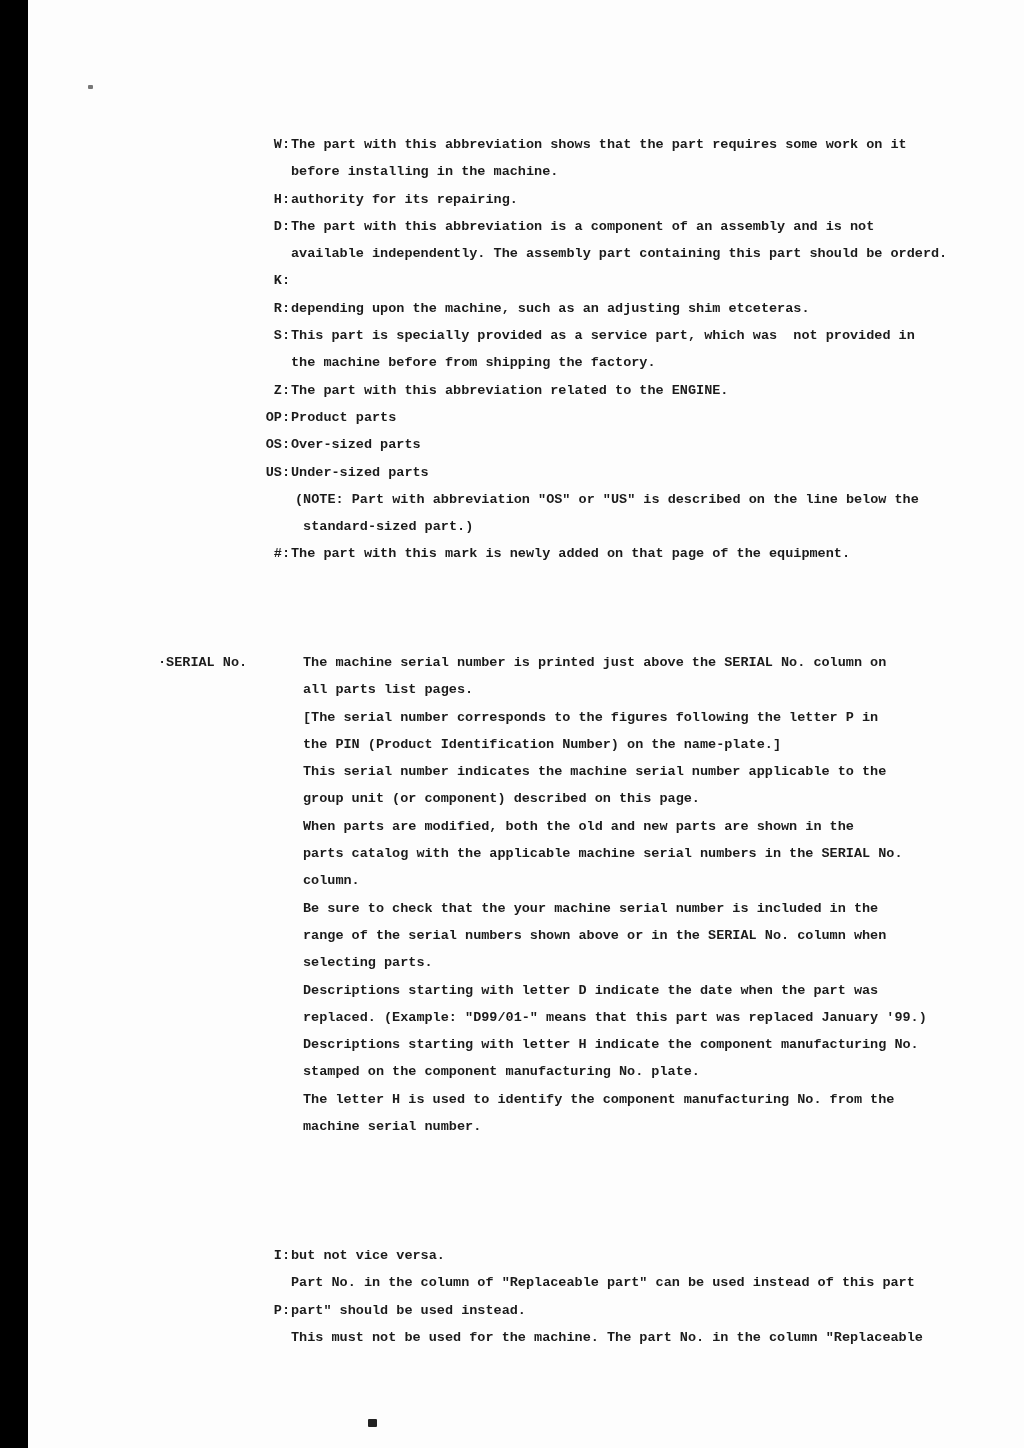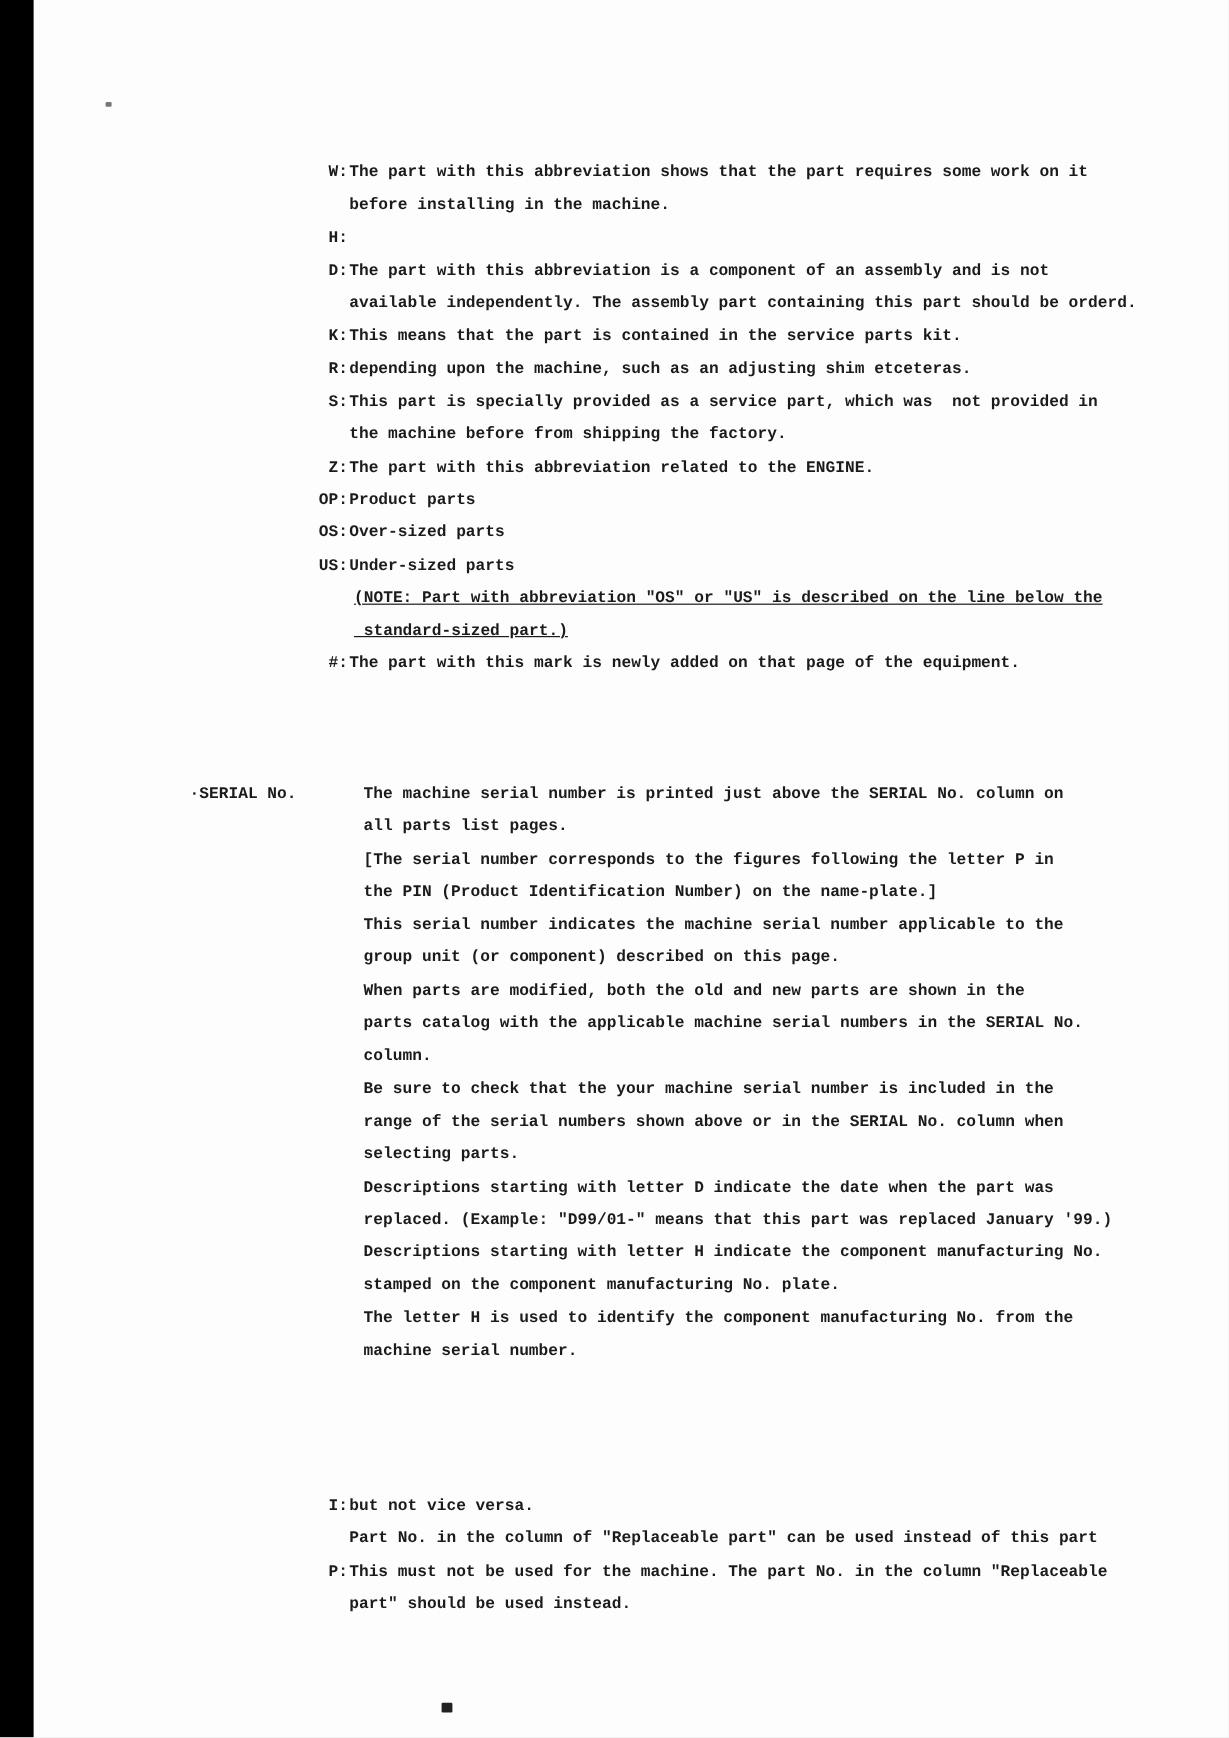--- a/index.html
+++ b/index.html
@@ -33,21 +33,21 @@
   .lbl {
     flex: none;
     width: 44px;
     text-align: right;
     line-height: 27.3px;
     white-space: pre;
   }
   .txt { flex: none; margin-left: 1px; }
   .line { line-height: 27.3px; white-space: pre; }
 
-  .note-item .txt { margin-left: 5px; text-decoration: underline; }
+  .note-item .txt { margin-left: 5px; }
 
   .side-row { position: relative; }
   .heading {
     position: absolute;
     left: 0; top: 0;
     line-height: 27.3px;
     white-space: pre;
   }
   .side-row .txt { margin-left: 145px; }
 </style>
@@ -64,34 +64,32 @@
     <div class="row">
       <div class="lbl">W:</div>
       <div class="txt">
         <div class="line">The part with this abbreviation shows that the part requires some work on it</div>
         <div class="line">before installing in the machine.</div>
       </div>
     </div>
     <div class="row">
       <div class="lbl">H:</div>
       <div class="txt">
+        <div class="line">authority for its repairing.</div>
       </div>
     </div>
     <div class="row">
       <div class="lbl">D:</div>
       <div class="txt">
         <div class="line">The part with this abbreviation is a component of an assembly and is not</div>
         <div class="line">available independently. The assembly part containing this part should be orderd.</div>
       </div>
     </div>
     <div class="row">
       <div class="lbl">K:</div>
-      <div class="txt">
-        <div class="line">This means that the part is contained in the service parts kit.</div>
-      </div>
     </div>
     <div class="row">
       <div class="lbl">R:</div>
       <div class="txt">
         <div class="line">depending upon the machine, such as an adjusting shim etceteras.</div>
       </div>
     </div>
     <div class="row">
       <div class="lbl">S:</div>
       <div class="txt">
@@ -166,19 +164,19 @@
     <div class="row">
       <div class="lbl">I:</div>
       <div class="txt">
         <div class="line">but not vice versa.</div>
         <div class="line">Part No. in the column of ″Replaceable part″ can be used instead of this part</div>
       </div>
     </div>
     <div class="row">
       <div class="lbl">P:</div>
       <div class="txt">
+        <div class="line">part″ should be used instead.</div>
         <div class="line">This must not be used for the machine. The part No. in the column ″Replaceable</div>
-        <div class="line">part″ should be used instead.</div>
       </div>
     </div>
   </section>
 
 </div>
 
 </body></html>

